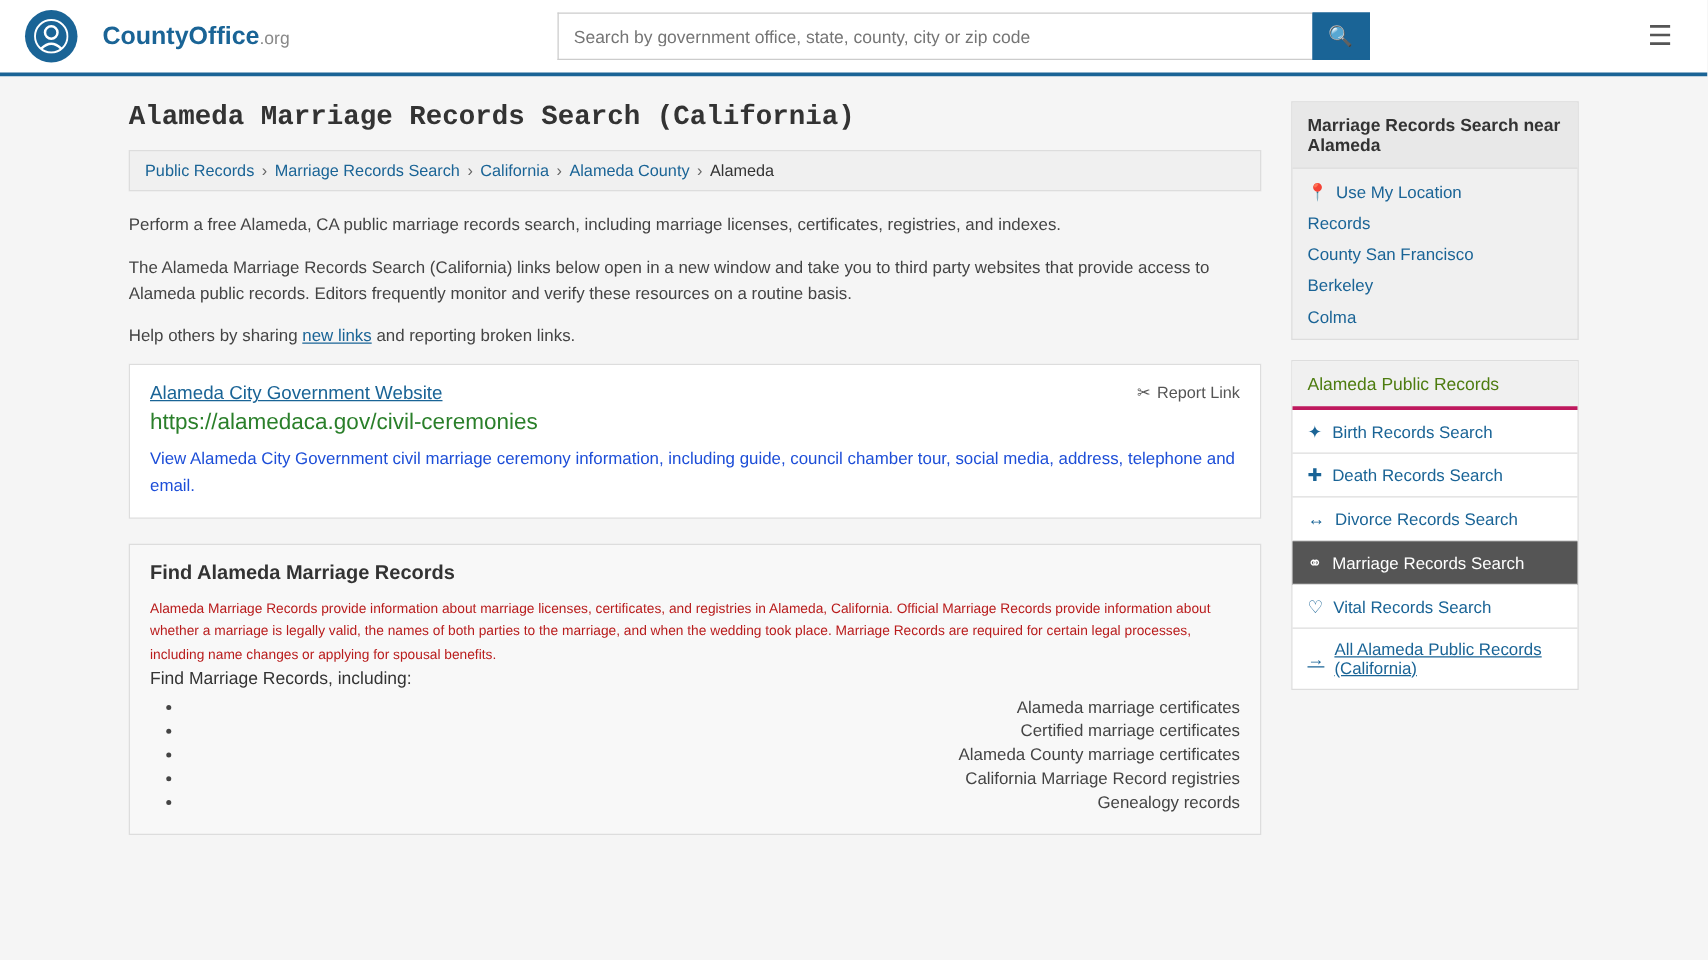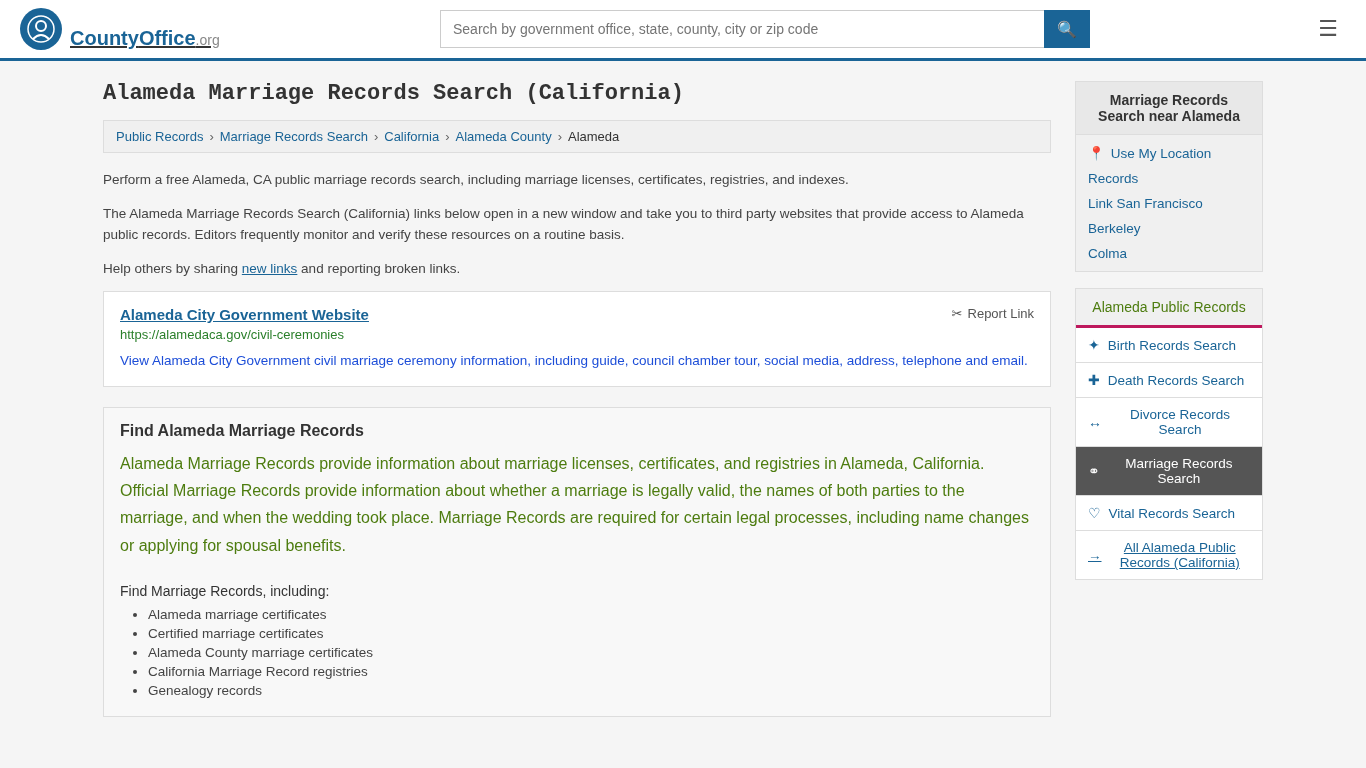--- a/index.html
+++ b/index.html
@@ -9,23 +9,22 @@
     #header {
       background: #fff;
       border-bottom: 3px solid #1a6496;
       padding: 8px 20px;
       display: flex;
       align-items: center;
       justify-content: space-between;
     }
     #logo-area {
       display: flex;
-      align-items: flex-end;
-      gap: 8px;
-      text-decoration: underline;
+      align-items: center;
+      gap: 20px;
     }
     #logo-circle {
       width: 42px;
       height: 42px;
       background: #1a6496;
       border-radius: 50%;
       display: flex;
       align-items: center;
       justify-content: center;
       color: #fff;
@@ -80,23 +79,22 @@
       margin: 0 auto;
       padding: 20px 20px;
       display: flex;
       gap: 24px;
     }
     #content-area {
       flex: 1;
       min-width: 0;
     }
     #sidebar {
-      width: 188px;
+      width: 230px;
       flex-shrink: 0;
-      text-align: center;
     }
 
     
     #page-title {
       font-size: 22px;
       font-weight: bold;
       color: #333;
       margin-bottom: 14px;
       font-family: Liberation Mono, monospace;
     }
@@ -129,56 +127,56 @@
       margin-bottom: 20px;
     }
     .resource-header {
       display: flex;
       justify-content: space-between;
       align-items: flex-start;
       margin-bottom: 4px;
     }
     .resource-title {
       font-size: 15px;
-      font-weight: bold;
+      font-weight: normal;
       color: #1a6496;
       text-decoration: underline;
       cursor: pointer;
     }
     .report-link-btn {
       display: flex;
       align-items: center;
       gap: 5px;
       color: #555;
       font-size: 13px;
       cursor: pointer;
       background: none;
       border: none;
       white-space: nowrap;
     }
-    .resource-url { color: #2a7f2a; font-size: 13px; margin-bottom: 8px; }
+    .resource-url { color: #2a7f2a; font-size: 18px; margin-bottom: 8px; }
     .resource-desc { font-size: 13.5px; color: #1d4ed8; line-height: 1.6; }
 
     
     .find-section {
       background: #f8f8f8;
       border: 1px solid #ddd;
       padding: 14px 16px;
       margin-bottom: 16px;
     }
     .find-section-title {
       font-size: 16px;
       font-weight: bold;
       color: #333;
       margin-bottom: 10px;
     }
-    .find-section-body { font-size: 16px; color: #4d7c0f; line-height: 1.7; margin-bottom: 24px; }
+    .find-section-body { font-size: 11px; color: #b91c1c; line-height: 1.7; margin-bottom: 0; }
     .find-subheading { font-size: 14px; font-weight: normal; color: #333; margin-bottom: 8px; }
     .find-list { padding-left: 28px; }
-    .find-list li { font-size: 13.5px; color: #444; margin-bottom: 4px; }
+    .find-list li { font-size: 13.5px; color: #444; margin-bottom: 4px; text-align: right; }
 
     
     .sidebar-section {
       background: #f0f0f0;
       border: 1px solid #ddd;
       margin-bottom: 16px;
     }
     .sidebar-section-title {
       background: #e8e8e8;
       font-size: 14px;
@@ -325,21 +323,21 @@
   <div id="sidebar">
 
     <div class="sidebar-section">
       <div class="sidebar-section-title">Marriage Records Search near Alameda</div>
       <div class="sidebar-section-body">
         <a class="sidebar-link">
           <span>📍</span>
           <span>Use My Location</span>
         </a>
         <a class="sidebar-link">Records</a>
-        <a class="sidebar-link">Link San Francisco</a>
+        <a class="sidebar-link">County San Francisco</a>
         <a class="sidebar-link">Berkeley</a>
         <a class="sidebar-link">Colma</a>
       </div>
     </div>
 
     <div class="sidebar-records-section">
       <div class="sidebar-records-title">Alameda Public Records</div>
       <a class="sidebar-records-item">
         <span class="rec-icon">✦</span>
         <span>Birth Records Search</span>

